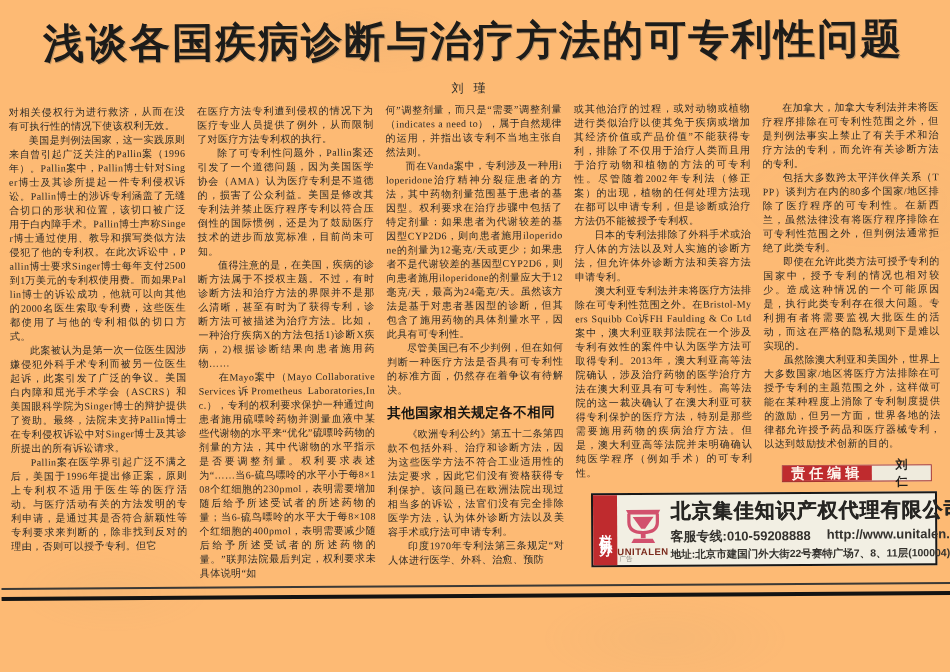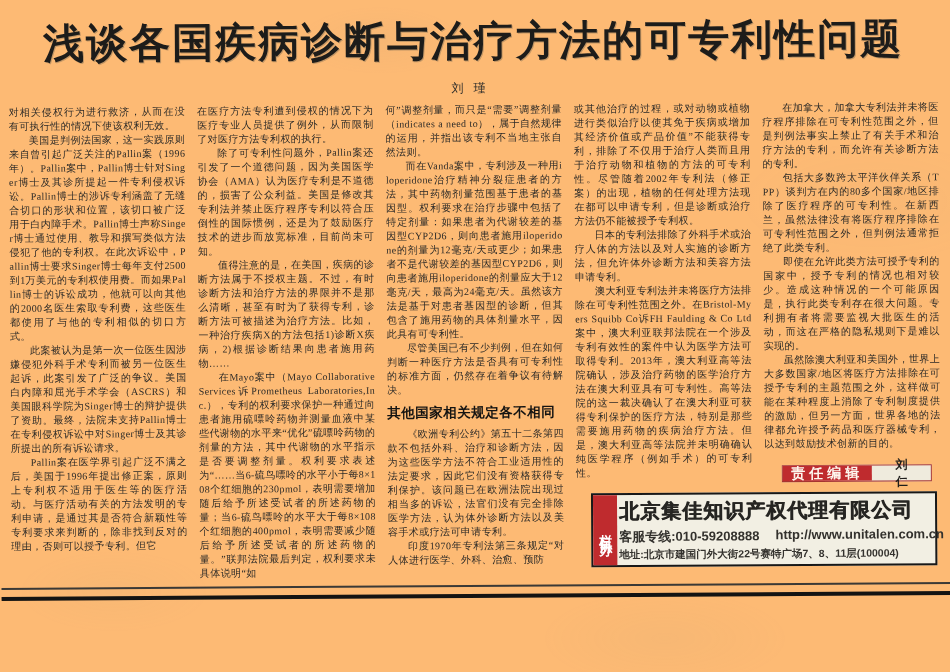--- a/index.html
+++ b/index.html
@@ -108,20 +108,31 @@
       </div>
     </div>
 
     <div class="editor-box">
       <span class="editor-label">责任编辑</span>
       <span class="editor-name">刘仁</span>
     </div>
 
     <div class="ad-box">
       <div class="ad-strip">栏目协办</div>
+      <div class="ad-logo">
+        <svg width="38" height="40" viewBox="0 0 40 42">
+          <path d="M5,9 L5,18 Q5,29 20,29 Q35,29 35,18 L35,9" fill="none" stroke="#d2506d" stroke-width="3.4"></path>
+          <polygon points="2,5 38,5 35.5,10 4.5,10" fill="#d2506d"></polygon>
+          <polygon points="9,12.5 31,12.5 22,25 18,25" fill="#d2506d"></polygon>
+          <rect x="17.5" y="29" width="5" height="6" fill="#d2506d"></rect>
+          <polygon points="10,35.5 30,35.5 32.5,40 7.5,40" fill="#d2506d"></polygon>
+        </svg>
+        <div class="logo-word">UNITALEN</div>
+        <div class="ad-tag">广告</div>
+      </div>
       <div class="ad-info">
         <div class="company">北京集佳知识产权代理有限公司</div>
         <div class="ad-row">
           <span>客服专线:010-59208888</span>
           <span>http://www.unitalen.com.cn</span>
         </div>
         <div class="ad-addr">地址:北京市建国门外大街22号赛特广场7、8、11层(100004)</div>
       </div>
     </div>
 

